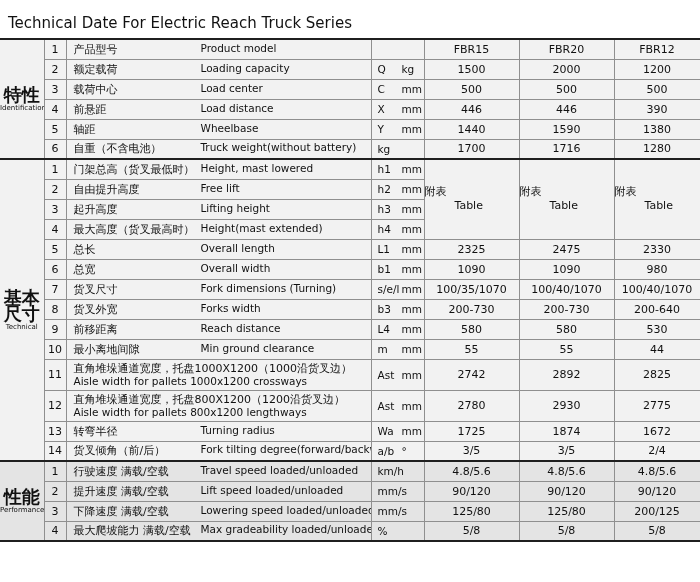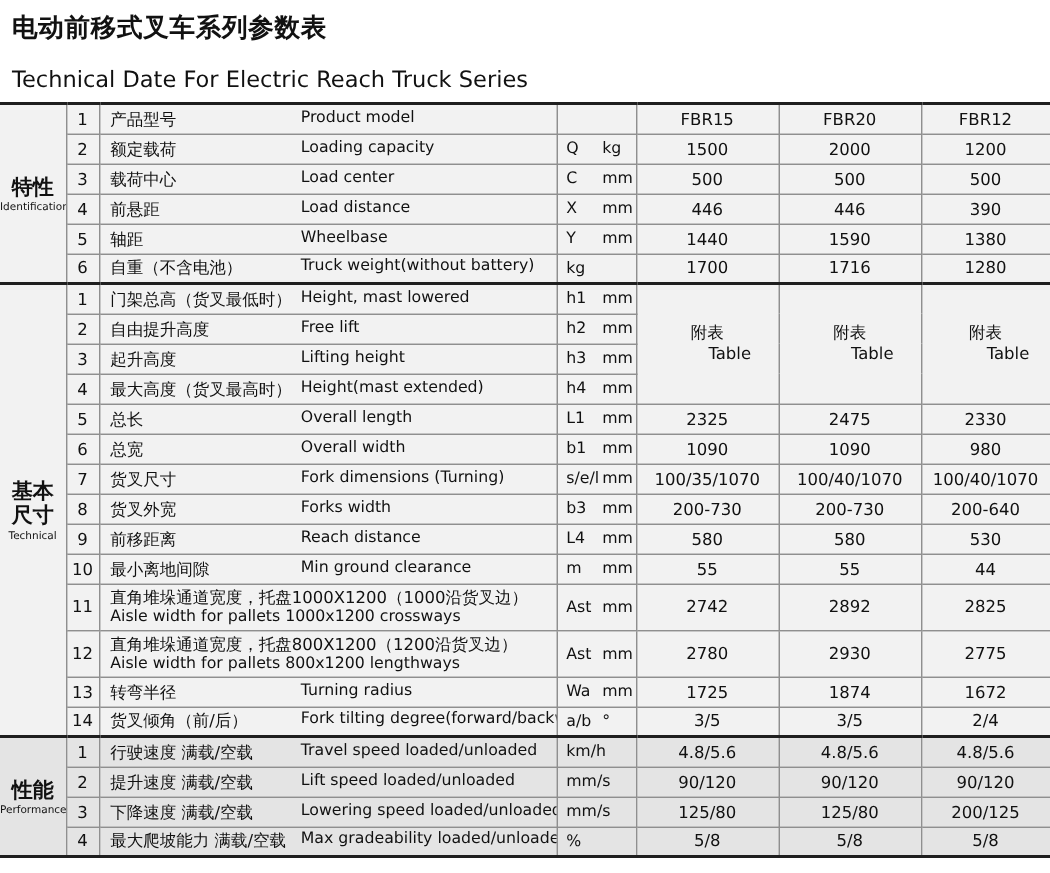--- a/index.html
+++ b/index.html
@@ -12,46 +12,45 @@
 
   table.spec { border-collapse: collapse; table-layout: fixed; width: 700px; margin-top: 6px;
                border-top: 2px solid #1f1f1f; border-bottom: 2px solid #1f1f1f; }
   td { border: 1px solid #8f8f8f; background: #f2f2f2; padding: 0; height: 20px;
        font-size: 11px; vertical-align: middle; overflow: hidden; }
   tr.tall td { height: 31px; }
   tr.sec-top td { border-top: 2px solid #1f1f1f; }
   tr.shaded td { background: #e4e4e4; }
 
   td.sec-cell { border-left: none; text-align: center; }
-  .sec-cn { font-size: 14px; font-weight: 700; line-height: 16px; white-space: pre-line; }
+  .sec-cn { font-size: 18px; font-weight: 700; line-height: 16px; white-space: pre-line; }
   .sec-en { font-size: 7px; margin-top: 1px; }
 
   td.num-cell { text-align: center; }
 
   td.name-cell { padding: 0 3px 0 7px; }
   .name-flex { display: flex; align-items: flex-start; white-space: nowrap; }
   .name-flex .cn { flex: 0 0 127px; }
   .name-flex .en { font-size: 10.5px; }
   .name-wrap { line-height: 13px; padding: 2px 0; white-space: nowrap; }
   .name-wrap .en-line { font-size: 10.5px; }
 
   td.sym-cell { padding-left: 6px; }
   .sym-flex { display: flex; white-space: nowrap; font-size: 10.5px; }
   .sym-flex .sym { flex: 0 0 24px; }
 
   td.value-cell { text-align: center; }
-  td.merged-cell { text-align: center; }
+  td.merged-cell { }
   .merged-cell .m-cn { line-height: 14px; }
   .merged-cell .m-en { line-height: 14px; margin-left: 30px; }
 </style>
 </head>
 <body>
 
 <div class="page">
-  <div class="title">电动前移式叉车系列参数表</div>
   <div class="subtitle">Technical Date For Electric Reach Truck Series</div>
 
   <table class="spec">
     <colgroup>
       <col style="width:44px">
         <col style="width:22px">
         <col style="width:305px">
       <col style="width:53px">
         <col style="width:95px">
         <col style="width:95px">

